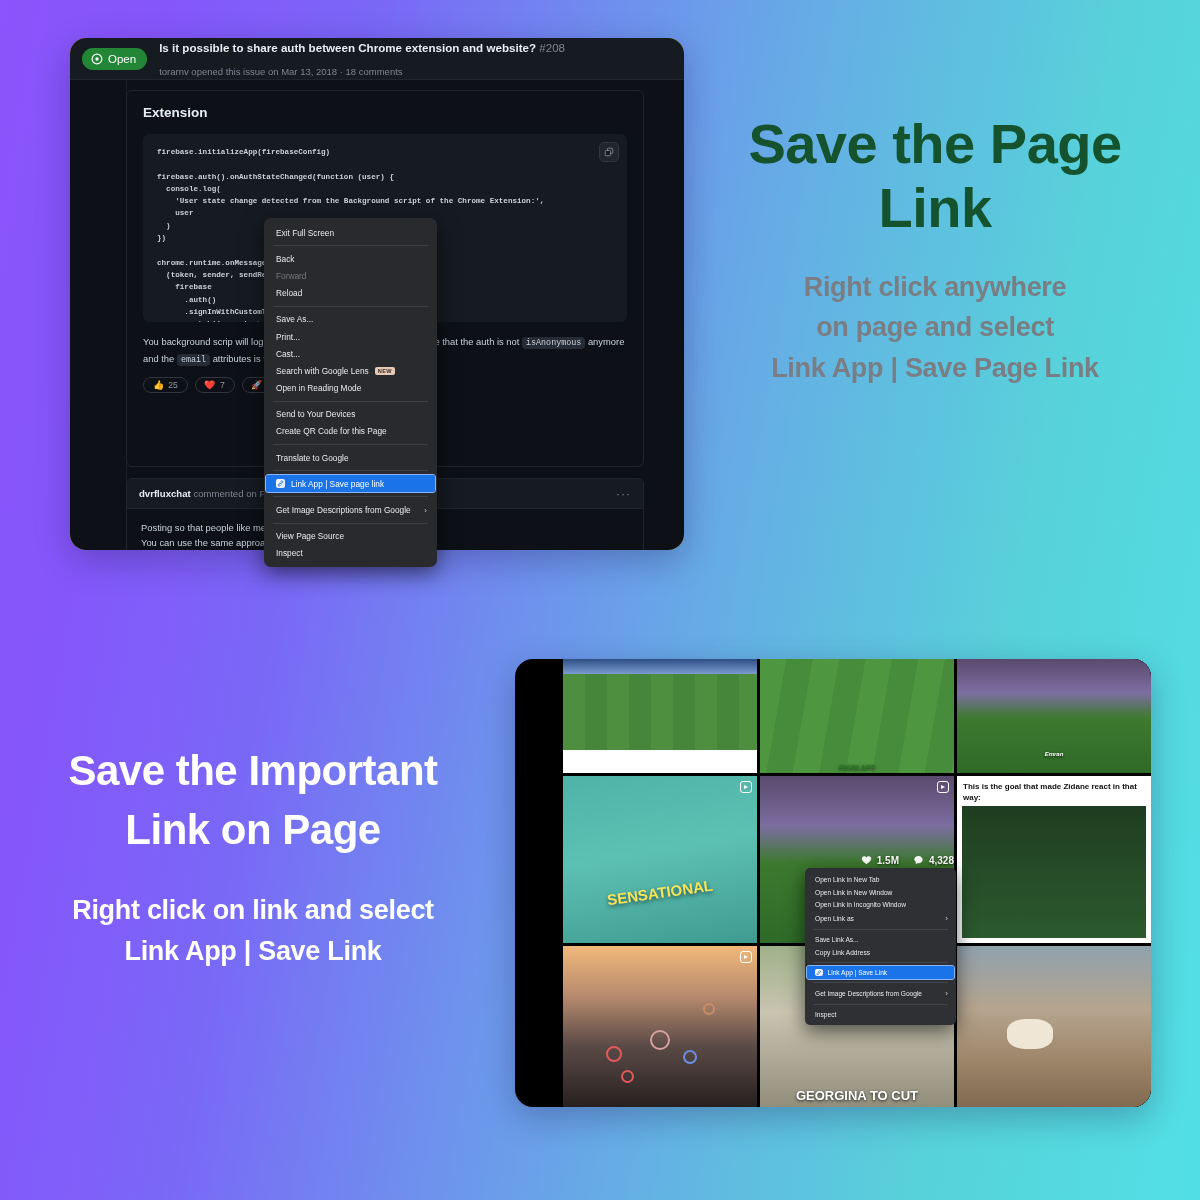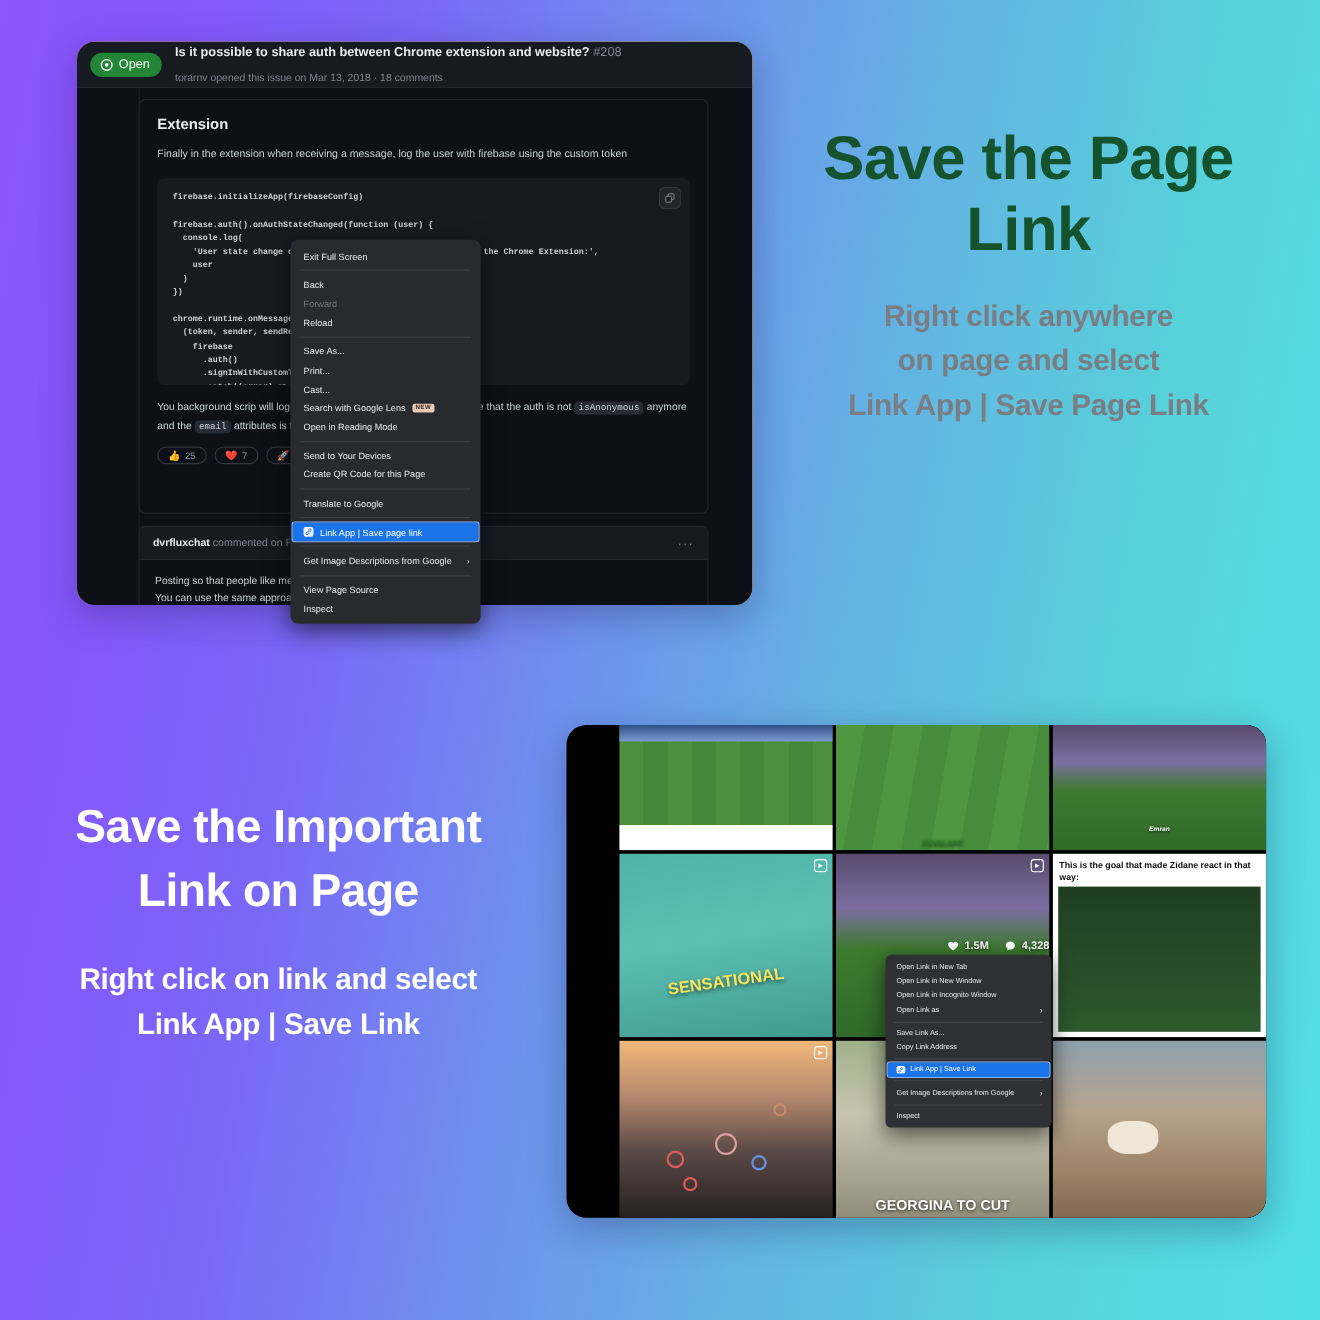--- a/index.html
+++ b/index.html
@@ -119,21 +119,21 @@
     position:absolute; left:700px; top:112px; width:470px; text-align:center;
   }
   .hd1 { font-size:56px; font-weight:700; color:#14532d; letter-spacing:-.5px; line-height:1.15; }
   .sub1 {
     margin-top:26px; font-size:27px; font-weight:700; color:#7a7d83;
     line-height:1.5; letter-spacing:-.3px;
   }
 
   
   .txt-left {
-    position:absolute; left:22px; top:722px; width:462px; text-align:center;
+    position:absolute; left:22px; top:742px; width:462px; text-align:center;
   }
   .hd2 { font-size:42px; font-weight:700; color:#fff; letter-spacing:-.5px; line-height:1.4; }
   .sub2 {
     margin-top:30px; font-size:27px; font-weight:700; color:#fff;
     line-height:1.55; letter-spacing:-.3px;
   }
 
   
   .ig-card {
     position:absolute; left:515px; top:659px; width:636px; height:448px;
@@ -238,21 +238,20 @@
     </div>
   </div>
 
   <div class="gh-body">
     <div class="gh-inner">
       <div class="gh-col-line"></div>
 
       <div class="comment-box">
         <div class="comment-pad">
           <div class="ext-h">Extension</div>
-          <div class="ext-p">Finally in the extension when receiving a message, log the user with firebase using the custom token</div>
 
           <div class="code-block">
             <div class="copy-btn">
               <svg viewBox="0 0 16 16" fill="none" stroke="#9198a1" stroke-width="1.3">
                 <rect x="5.5" y="1.8" width="8.5" height="8.5" rx="1.6"></rect>
                 <rect x="2" y="5.5" width="8.5" height="8.5" rx="1.6" fill="#161b22"></rect>
               </svg>
             </div>
             <pre>firebase.initializeApp(firebaseConfig)
 

